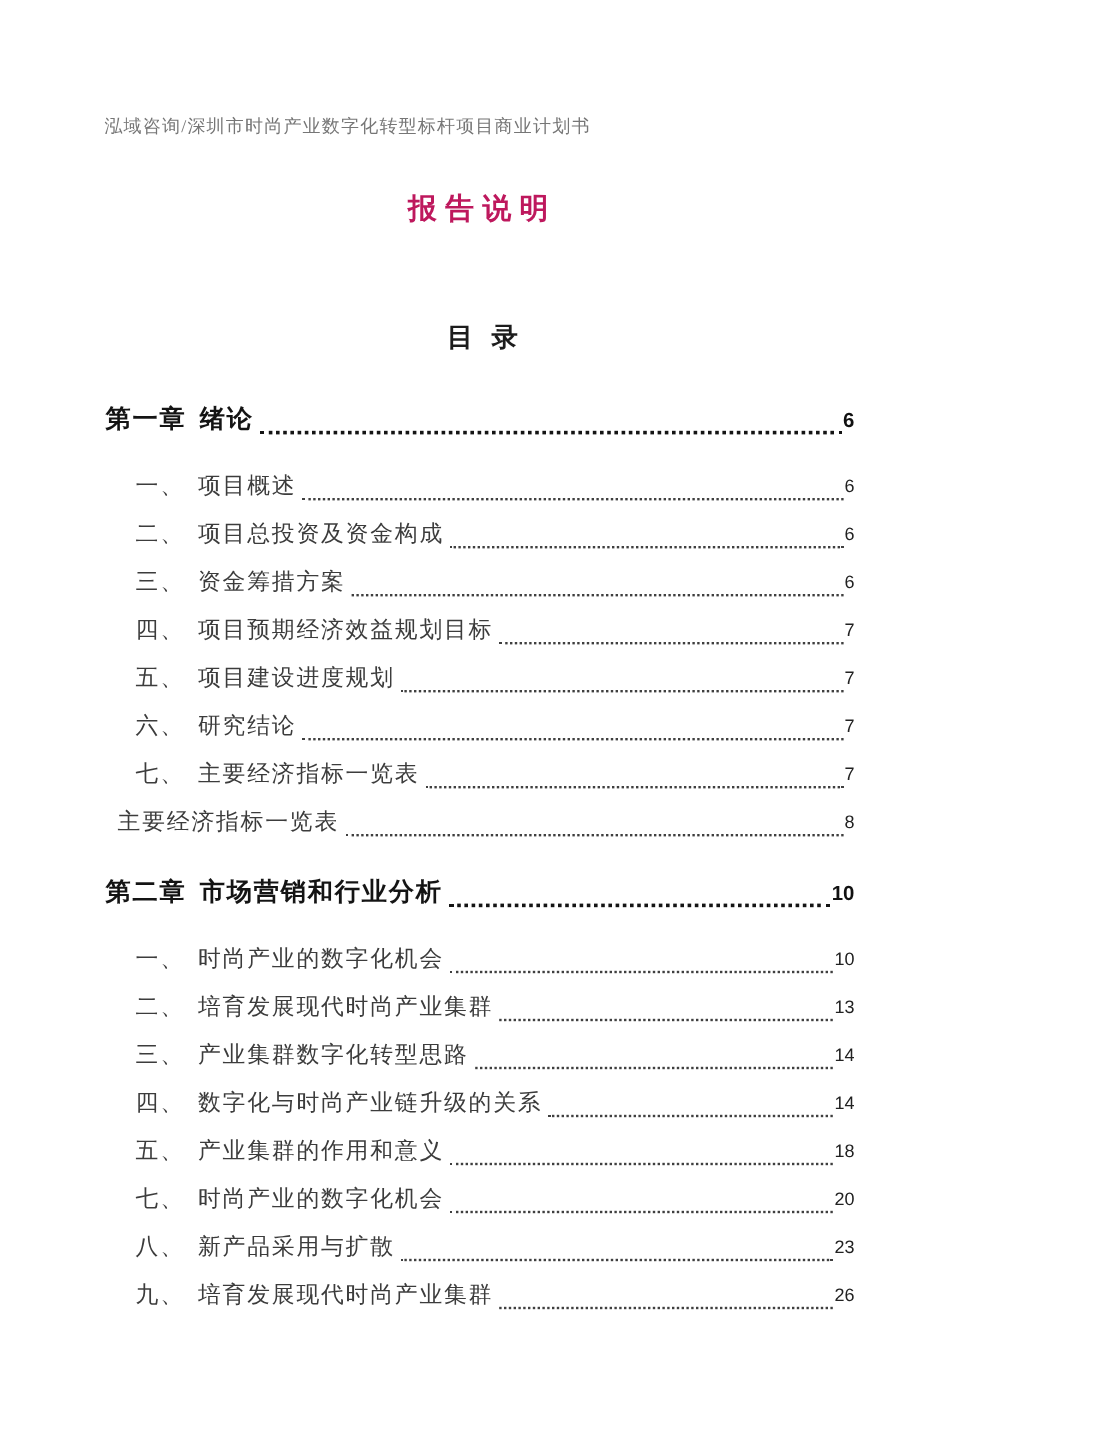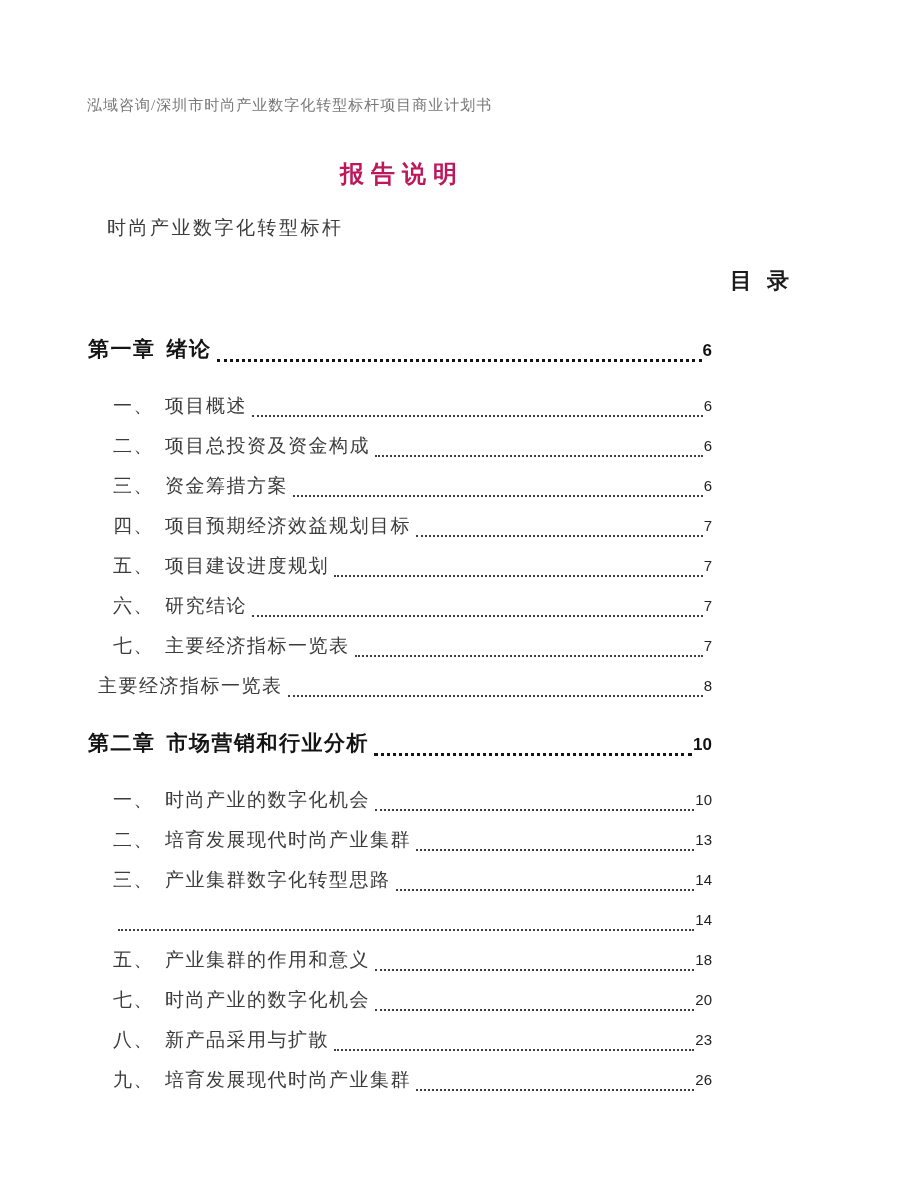--- a/index.html
+++ b/index.html
@@ -43,21 +43,21 @@
     left: 107px;
     font-size: 19px;
     letter-spacing: 2.5px;
     color: #3c3c3c;
   }
   .toc-title {
     position: absolute;
     top: 222px;
     left: 0;
     width: 100%;
-    text-align: right;
+    text-align: center;
     font-size: 22px;
     font-weight: bold;
     letter-spacing: 15px;
     text-indent: 15px;
     color: #1c1c1c;
   }
   .toc {
     position: absolute;
     top: 282px;
     left: 88px;
@@ -119,21 +119,20 @@
 </style>
 </head>
 <body>
 
 <div class="page">
 
   <div class="doc-header">泓域咨询/深圳市时尚产业数字化转型标杆项目商业计划书</div>
 
   <div class="report-title">报告说明</div>
 
-  <div class="report-body">时尚产业数字化转型标杆</div>
 
   <div class="toc-title">目录</div>
 
   <div class="toc">
       <div class="toc-row chapter">
       <span class="label-wrap"><span class="num">第一章</span><span class="lbl">绪论</span></span>
       <span class="dots"></span>
       <span class="pg">6</span>
     </div>
       <div class="toc-row item">
@@ -190,20 +189,21 @@
       <span class="label-wrap"><span class="num">二、</span><span class="lbl">培育发展现代时尚产业集群</span></span>
       <span class="dots"></span>
       <span class="pg">13</span>
     </div>
       <div class="toc-row item">
       <span class="label-wrap"><span class="num">三、</span><span class="lbl">产业集群数字化转型思路</span></span>
       <span class="dots"></span>
       <span class="pg">14</span>
     </div>
       <div class="toc-row item">
+      <span class="label-wrap"><span class="num">四、</span><span class="lbl">数字化与时尚产业链升级的关系</span></span>
       <span class="dots"></span>
       <span class="pg">14</span>
     </div>
       <div class="toc-row item">
       <span class="label-wrap"><span class="num">五、</span><span class="lbl">产业集群的作用和意义</span></span>
       <span class="dots"></span>
       <span class="pg">18</span>
     </div>
       <div class="toc-row item">
       <span class="label-wrap"><span class="num">七、</span><span class="lbl">时尚产业的数字化机会</span></span>

